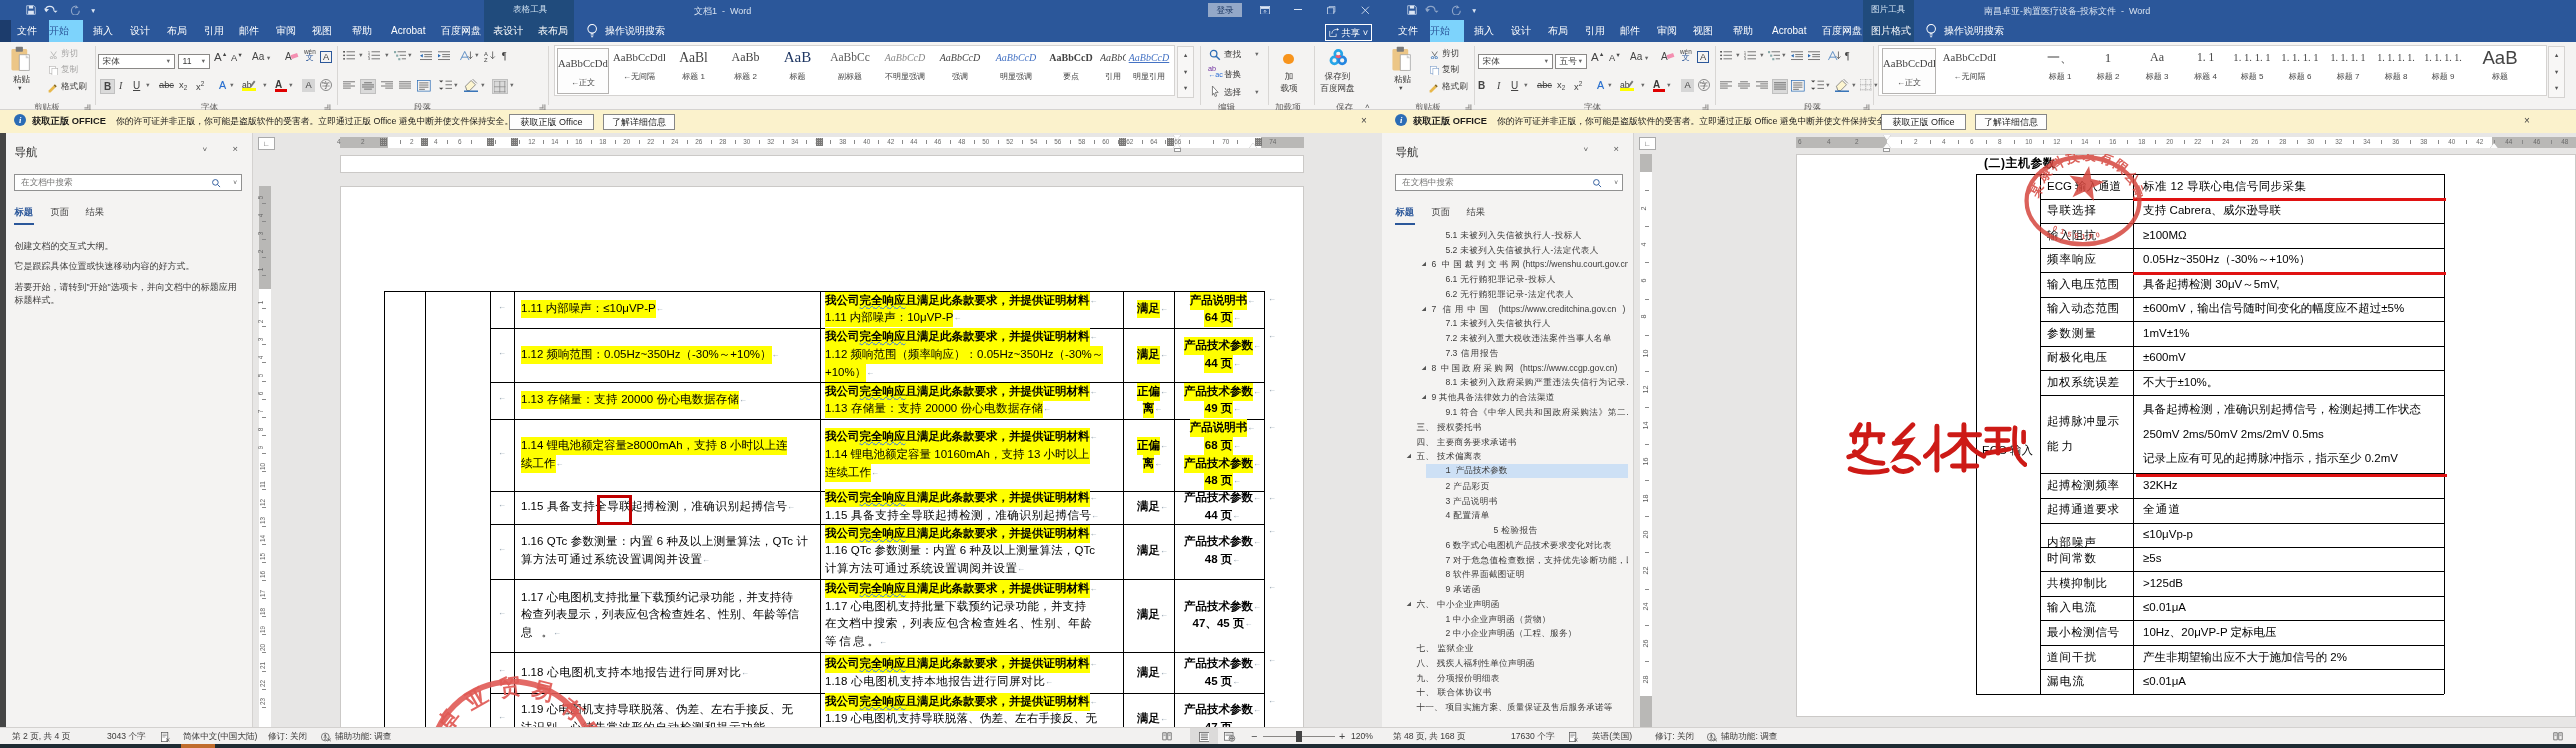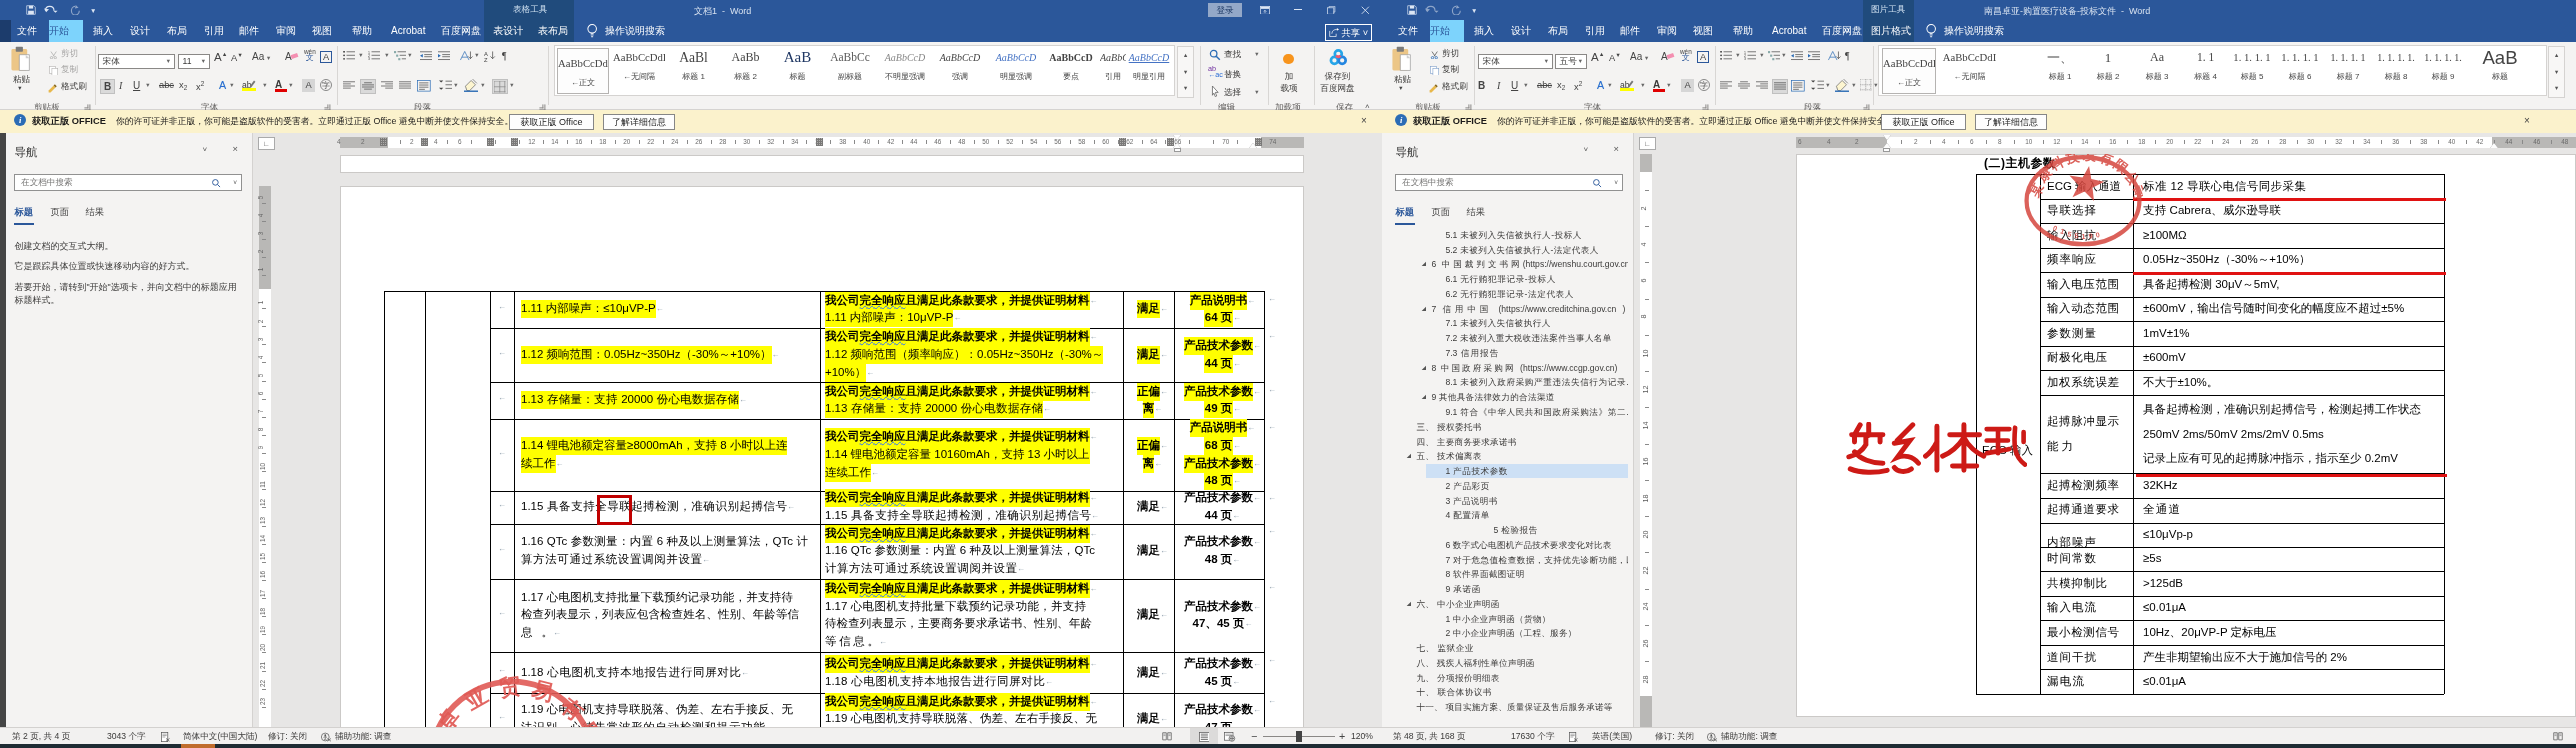--- a/index.html
+++ b/index.html
@@ -574,21 +574,21 @@
         <div class="ctext" style="left: 1124px; top: 409px; width: 49px; text-align: center; font-weight: bold; line-height: 17.7px;">满足<span class="mark">←</span></div>
         <div class="ctext" style="left: 1174px; top: 400px; width: 89px; text-align: center; font-weight: bold; line-height: 17.7px;">产品技术参数<span class="mark">←</span></div>
         <div class="ctext" style="left: 1174px; top: 418px; width: 89px; text-align: center; font-weight: bold; line-height: 17.7px;">48 页<span class="mark">←</span></div>
         <div class="mark" style="left: 498px; top: 411px;">←</div>
         <div class="mark" style="left: 1268px; top: 393px;">←</div>
         <div class="ctext" style="left: 521px; top: 456px; line-height: 17.7px; width: 272px; text-align-last: justify;">1.17 心电图机支持批量下载预约记录功能，并支持待</div>
         <div class="ctext" style="left: 521px; top: 473px; line-height: 17.7px; width: 278px; text-align-last: justify;">检查列表显示，列表应包含检查姓名、性别、年龄等信</div>
         <div class="ctext" style="left: 521px; top: 491px; line-height: 17.7px; width: 32px; text-align-last: justify;">息。<span class="mark">←</span></div>
         <div class="ctext" style="left: 825px; top: 447px; line-height: 17.7px; font-weight: bold; width: 272px; text-align-last: justify;"><b class="hl" style="display: inline-block; min-width: 264px; white-space: nowrap;">我公司<span style="text-decoration:underline wavy #2e74ff 0.7px">完全响应</span>且满足此条款要求，并提供证明材料</b><span class="mark">←</span></div>
         <div class="ctext" style="left: 825px; top: 465px; line-height: 17.7px; width: 261px; text-align-last: justify;">1.17 心电图机支持批量下载预约记录功能，并支持</div>
-        <div class="ctext" style="left: 825px; top: 482px; line-height: 17.7px; width: 267px; text-align-last: justify;">待检查列表显示，主要商务要求承诺书、性别、年龄</div>
+        <div class="ctext" style="left: 825px; top: 482px; line-height: 17.7px; width: 267px; text-align-last: justify;">在文档中搜索，列表应包含检查姓名、性别、年龄</div>
         <div class="ctext" style="left: 825px; top: 500px; line-height: 17.7px; width: 54px; text-align-last: justify;">等信息。<span class="mark">←</span></div>
         <div class="ctext" style="left: 1124px; top: 473px; width: 49px; text-align: center; font-weight: bold; line-height: 17.7px;">满足<span class="mark">←</span></div>
         <div class="ctext" style="left: 1174px; top: 465px; width: 89px; text-align: center; font-weight: bold; line-height: 17.7px;">产品技术参数<span class="mark">←</span></div>
         <div class="ctext" style="left: 1174px; top: 482px; width: 89px; text-align: center; font-weight: bold; line-height: 17.7px;">47、45 页<span class="mark">←</span></div>
         <div class="mark" style="left: 498px; top: 475px;">←</div>
         <div class="mark" style="left: 1268px; top: 449px;">←</div>
         <div class="ctext" style="left: 521px; top: 531px; line-height: 17.7px; width: 220px; text-align-last: justify;">1.18 心电图机支持本地报告进行同屏对比<span class="mark">←</span></div>
         <div class="ctext" style="left: 825px; top: 522px; line-height: 17.7px; font-weight: bold; width: 272px; text-align-last: justify;"><b class="hl" style="display: inline-block; min-width: 264px; white-space: nowrap;">我公司<span style="text-decoration:underline wavy #2e74ff 0.7px">完全响应</span>且满足此条款要求，并提供证明材料</b><span class="mark">←</span></div>
         <div class="ctext" style="left: 825px; top: 540px; line-height: 17.7px; width: 220px; text-align-last: justify;">1.18 心电图机支持本地报告进行同屏对比<span class="mark">←</span></div>
         <div class="ctext" style="left: 1124px; top: 531px; width: 49px; text-align: center; font-weight: bold; line-height: 17.7px;">满足<span class="mark">←</span></div>
@@ -959,21 +959,21 @@
           </div>
           <div class="treeitem" style="left: 0px; top: 210px; width: 246px;">
             <div class="abs" style="left: 34px; top: 0px; white-space: nowrap; width: 100px; text-align-last: justify; overflow: hidden; height: 14.3px;">四、 主要商务要求承诺书</div>
           </div>
           <div class="treeitem" style="left: 0px; top: 224px; width: 246px;">
             <svg style="position:absolute;left:24px;top:4.3px" width="5.7" height="5.7" viewBox="0 0 8 8">
               <path d="M7 1v6H1z" fill="#555"></path>
             </svg>
             <div class="abs" style="left: 34px; top: 0px; white-space: nowrap; width: 65px; text-align-last: justify; overflow: hidden; height: 14.3px;">五、 技术偏离表</div>
           </div>
-          <div class="treeitem" style="left: 0px; top: 239px; width: 246px;">
+          <div class="treeitem" style="left: 0px; top: 239px; width: 246px; font-family: Liberation Mono, monospace;">
             <div class="abs" style="left: 44px; top: 0px; width: 202px; height: 14.3px; background: rgb(205, 224, 245);"></div>
             <div class="abs" style="left: 63px; top: 0px; white-space: nowrap; width: 62px; text-align-last: justify; overflow: hidden; height: 14.3px;">1 产品技术参数</div>
           </div>
           <div class="treeitem" style="left: 0px; top: 254px; width: 246px;">
             <div class="abs" style="left: 63px; top: 0px; white-space: nowrap; width: 44px; text-align-last: justify; overflow: hidden; height: 14.3px;">2 产品彩页</div>
           </div>
           <div class="treeitem" style="left: 0px; top: 269px; width: 246px;">
             <div class="abs" style="left: 63px; top: 0px; white-space: nowrap; width: 52px; text-align-last: justify; overflow: hidden; height: 14.3px;">3 产品说明书</div>
           </div>
           <div class="treeitem" style="left: 0px; top: 283px; width: 246px;">

